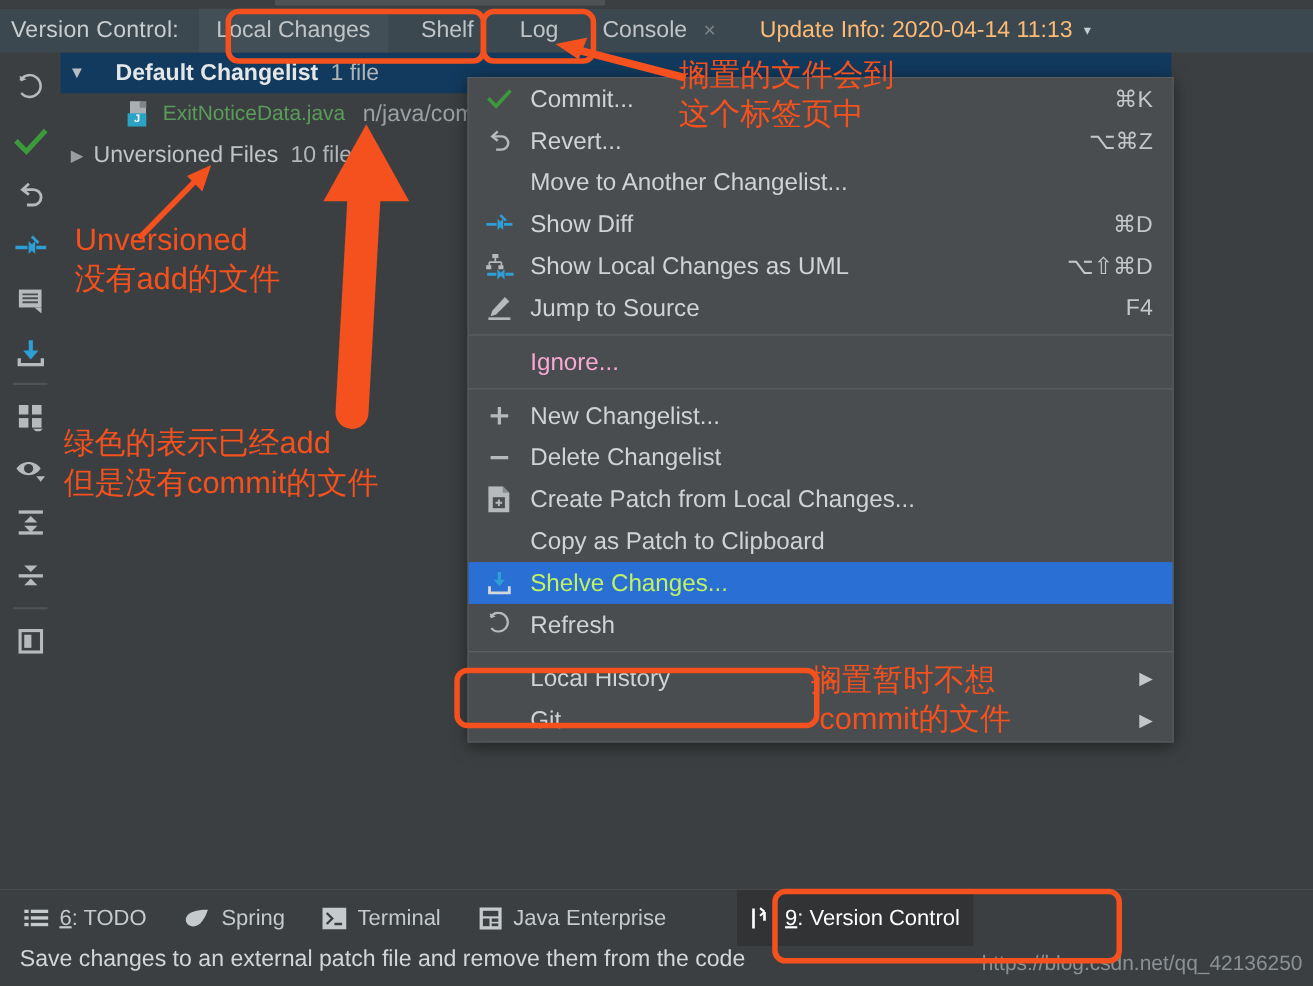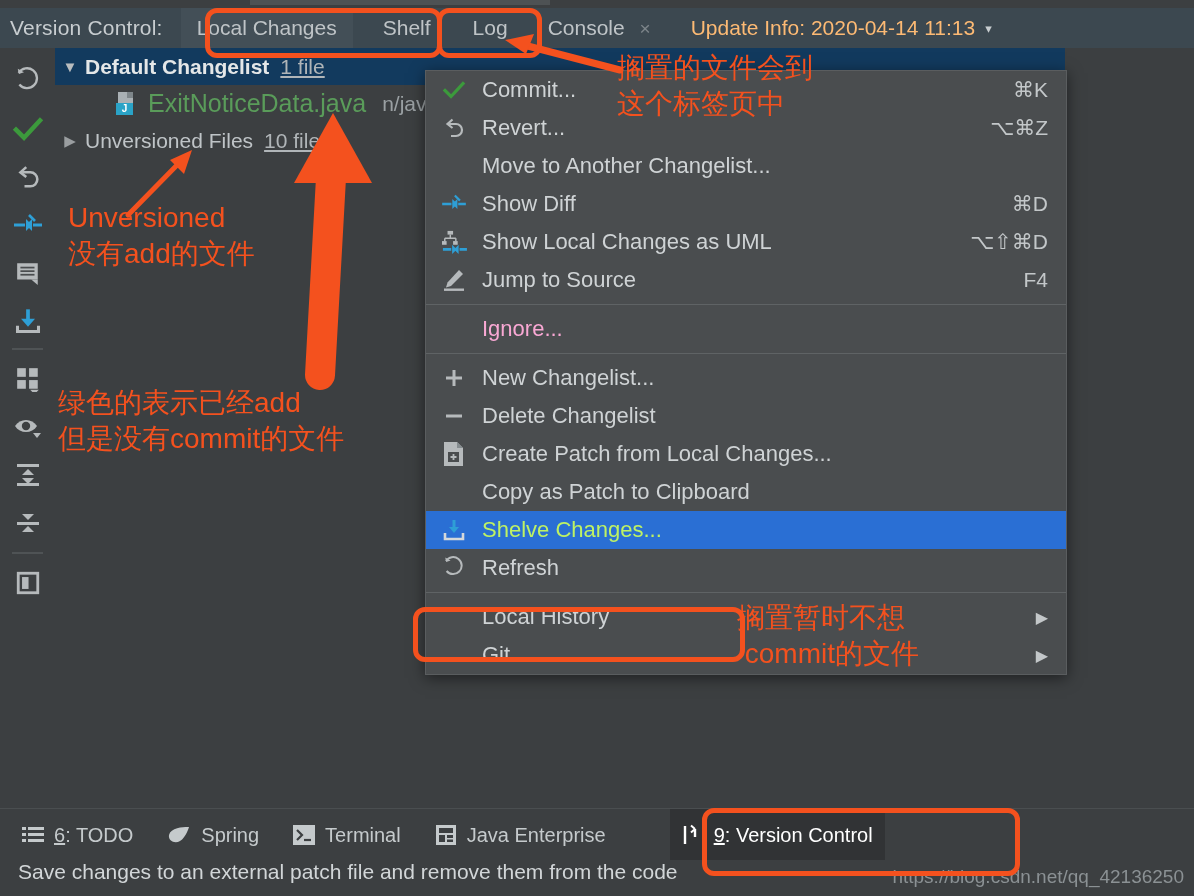--- a/index.html
+++ b/index.html
@@ -46,24 +46,24 @@
   .tree{
     position:absolute;left:55px;top:48px;width:1139px;height:760px;
     background:#3c3f41;
   }
   .tree-row{position:absolute;left:0;height:37px;display:flex;align-items:center;}
   .row-default{top:0;width:1010px;background:#123a5e;}
   .row-file{top:37px;width:1010px;background:#3c3f41;}
   .row-unver{top:74px;width:1010px;background:#3c3f41;}
   .tri{color:#b9bdbf;font-size:15px;width:30px;text-align:center;}
   .tri.right{color:#9a9ea0;}
-  .cl-title{color:#e4e7e8;font-size:21px;font-weight:bold;}
-  .cl-count{color:#b0b5b8;font-size:21px;margin-left:11px;font-weight:normal;text-decoration:underline;}
+  .cl-title{color:#e4e7e8;font-size:21px;font-weight:bold;margin-left:20px;}
+  .cl-count{color:#b0b5b8;font-size:21px;margin-left:11px;font-weight:normal;}
   .node-label{color:#bfc4c7;font-size:21px;}
-  .file-name{color:#5a9c5a;font-size:25px;text-align:right;}
+  .file-name{color:#5a9c5a;font-size:19px;text-align:right;}
   .file-path{color:#9aa0a3;font-size:21px;}
   .javaicon{
     position:relative;width:24px;height:24px;margin-left:8px;margin-right:9px;flex:0 0 auto;
   }
   .javaicon .pg{position:absolute;left:3px;top:0px;width:15px;height:16px;background:#a9b0b4;
     clip-path:polygon(0 0,70% 0,100% 30%,100% 100%,0 100%);}
   .javaicon .fold{position:absolute;left:12px;top:0;width:6px;height:6px;background:#7e868a;}
   .javaicon .jb{position:absolute;left:1px;top:11px;width:17px;height:12px;background:#2aa3c7;}
   .javaicon .jl{position:absolute;left:1px;top:11px;width:17px;height:12px;color:#fff;
     font-size:10px;font-weight:bold;text-align:center;line-height:12px;font-family:"Liberation Sans",sans-serif;}

